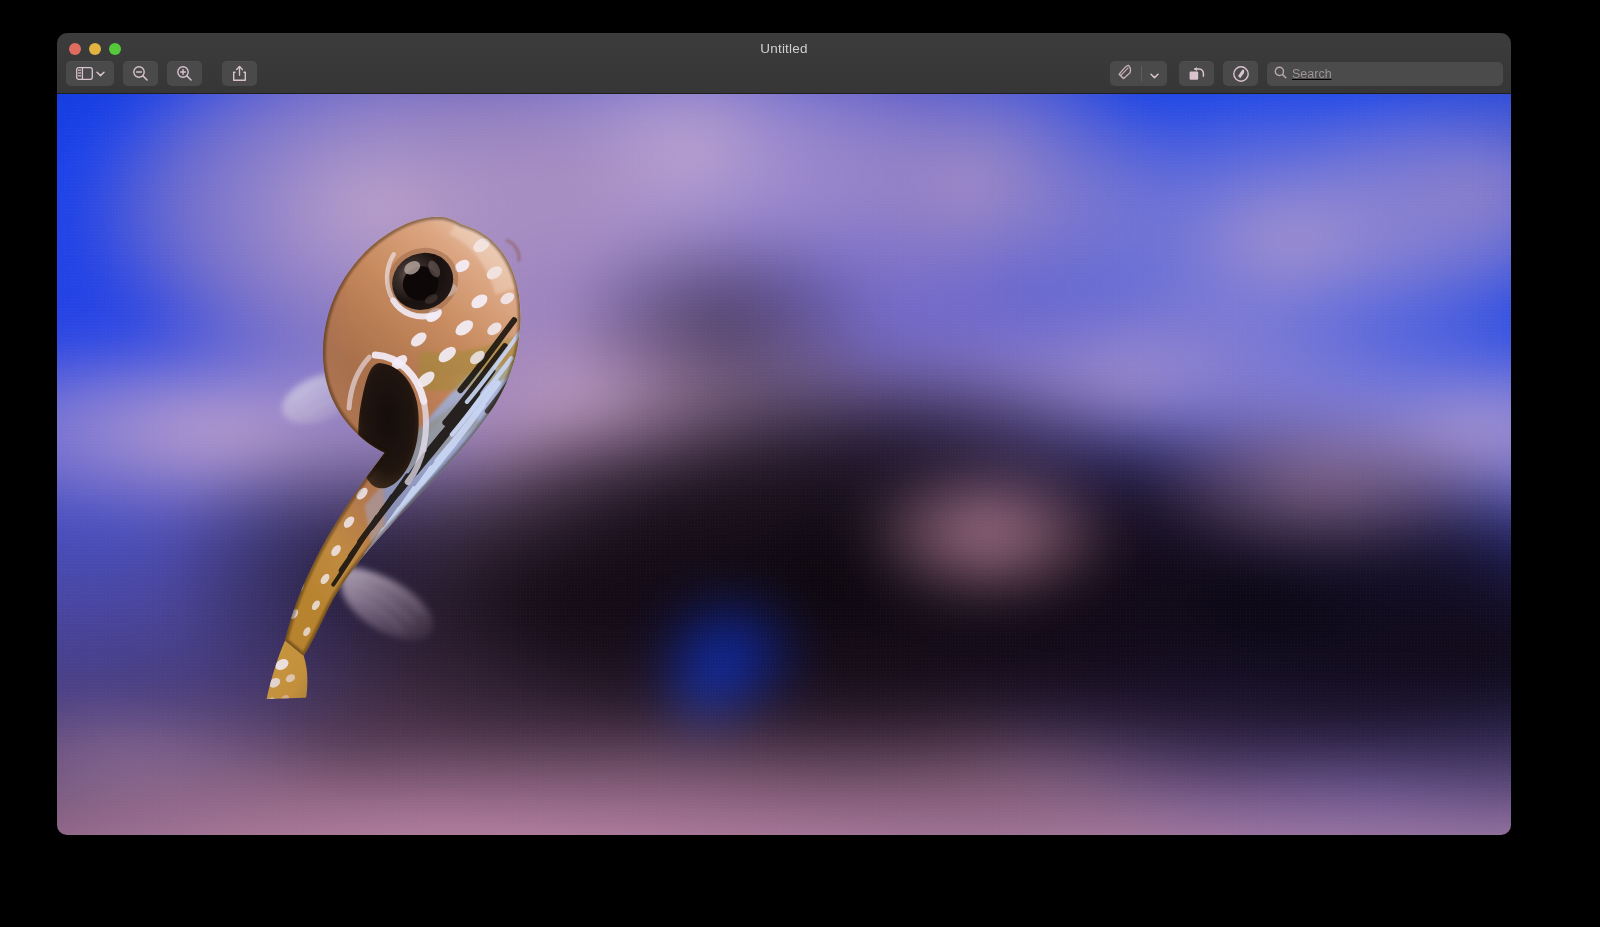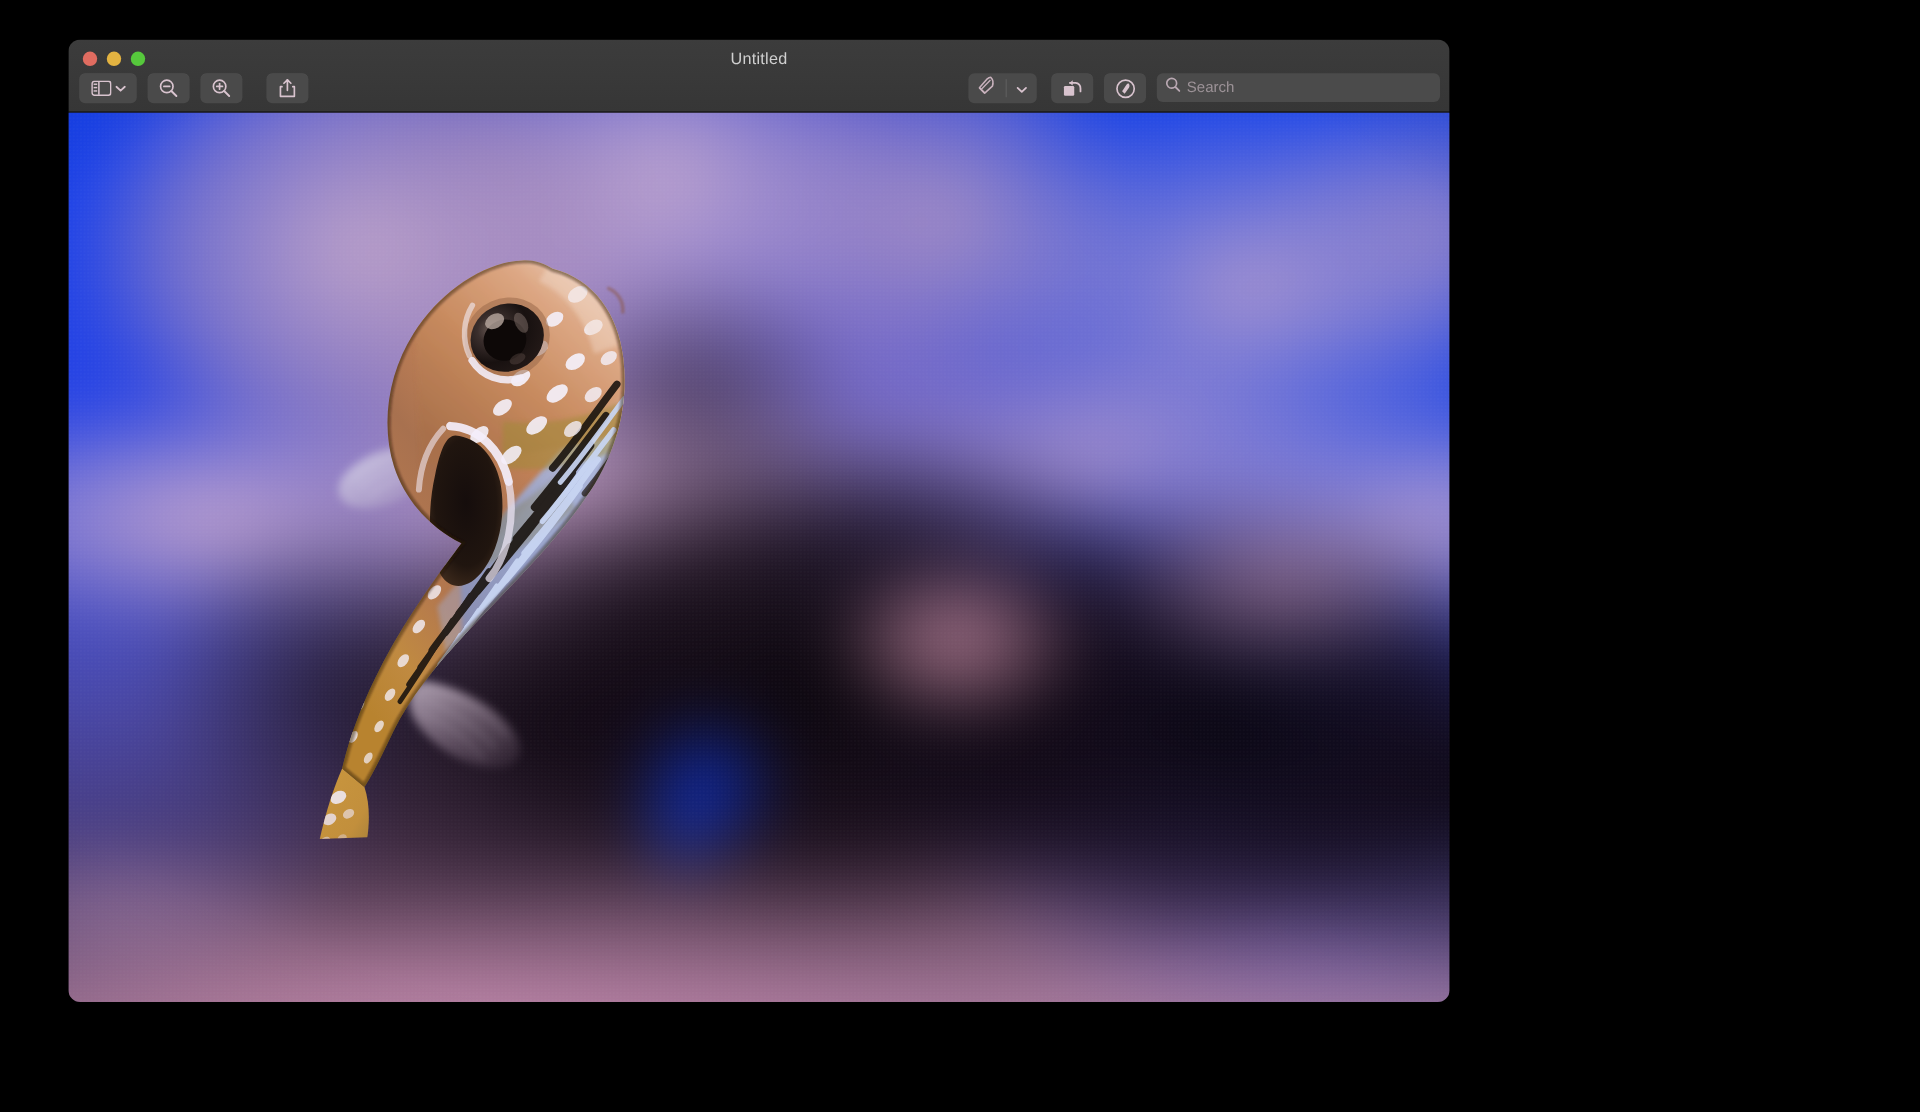--- a/index.html
+++ b/index.html
@@ -17,21 +17,21 @@
     width: 1600px;
     height: 927px;
     background: #000000;
   }
 
   
   #window {
     position: absolute;
     left: 57px;
     top: 33px;
-    width: 1151px;
+    width: 1454px;
     height: 802px;
     border-radius: 10px;
     overflow: hidden;
     box-shadow: 0 22px 60px rgba(0,0,0,0.95),
                 0 6px 22px rgba(0,0,0,0.9);
   }
 
   
   #toolbar {
     position: absolute;
@@ -77,22 +77,23 @@
     top: 28px;
     display: flex;
     align-items: center;
     gap: 9px;
   }
   #tb-right {
     position: absolute;
     right: 8px;
     top: 28px;
     display: flex;
-    align-items: flex-start;
+    align-items: flex-end;
     gap: 9px;
+    text-decoration: underline;
   }
 
   .tbtn {
     height: 25px;
     min-width: 35px;
     border-radius: 5px;
     background: #4a4a4a;
     border: none;
     display: flex;
     align-items: center;

